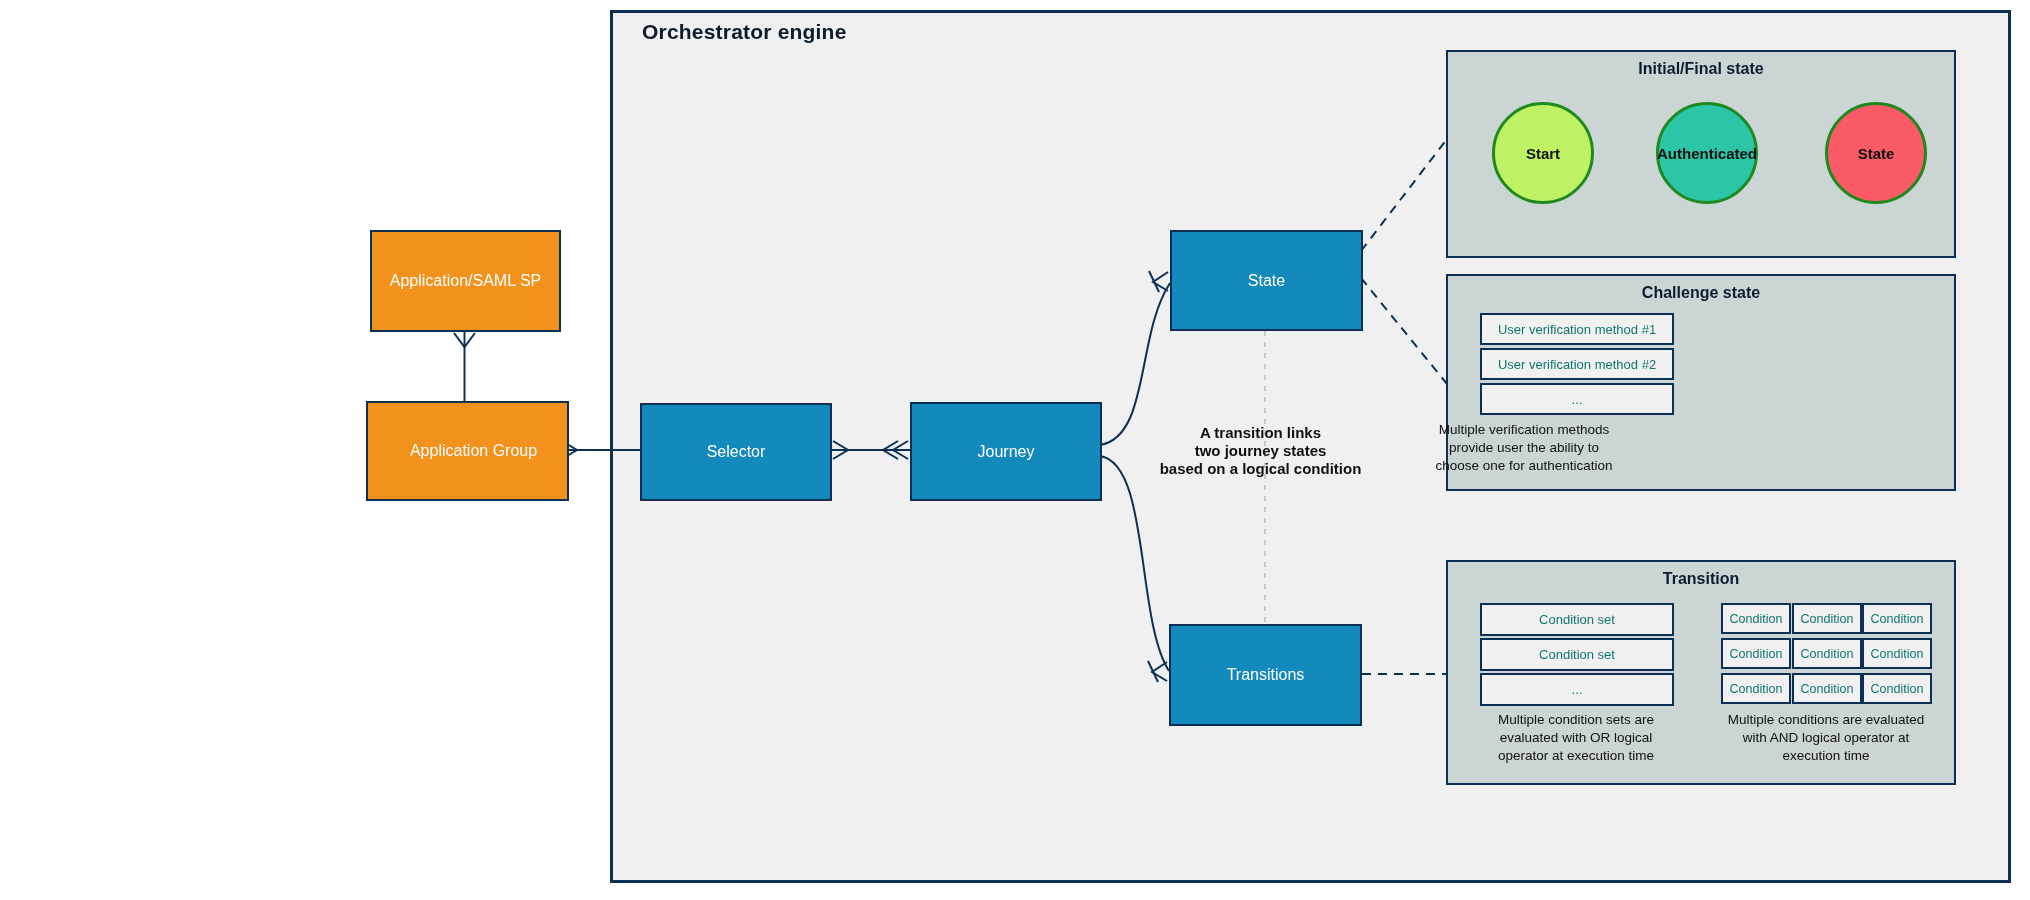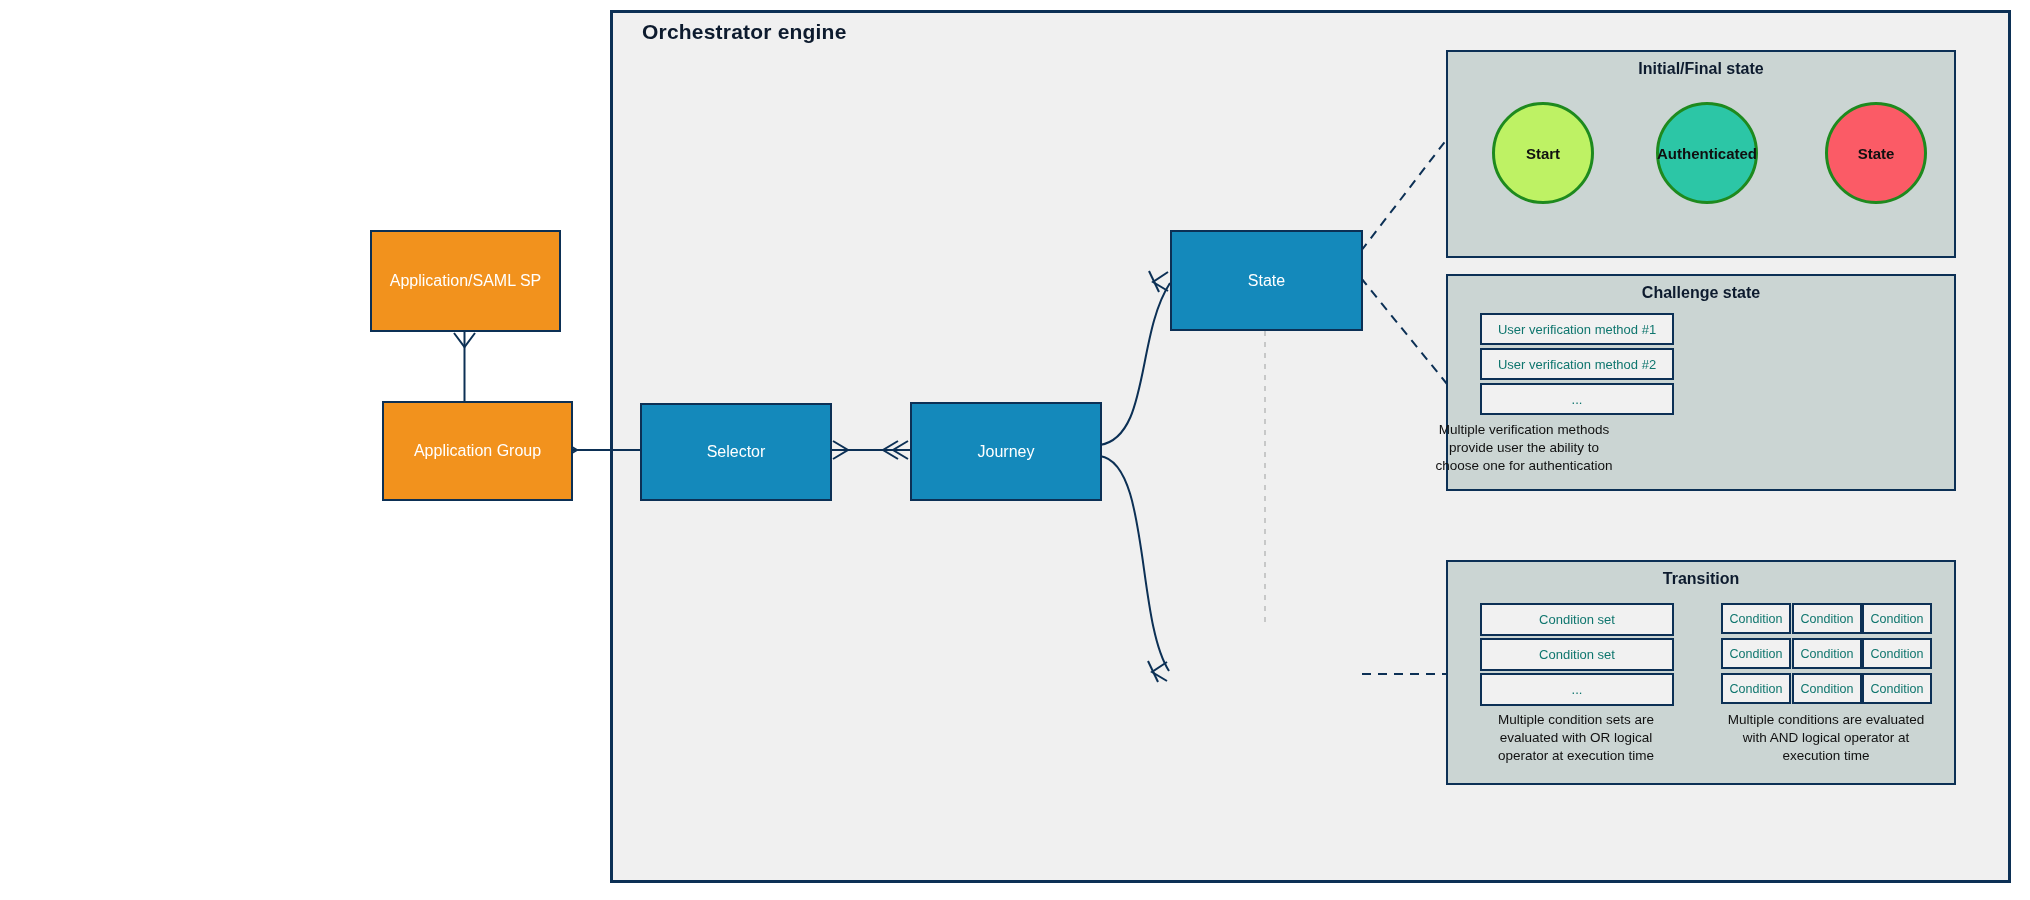--- a/index.html
+++ b/index.html
@@ -12,21 +12,21 @@
         background:#F0F0F0;border:3px solid #0C3055;}
   .orch-title{position:absolute;left:642px;top:20px;font-size:21px;font-weight:bold;
         color:#0D1B2E;letter-spacing:0.2px;}
 
   
   .node{position:absolute;border:2px solid #0C3055;display:flex;align-items:center;
         justify-content:center;color:#ffffff;font-size:16px;text-align:center;}
   .orange{background:#F2921D;}
   .blue{background:#1489BB;}
   .n-appsaml{left:370px;top:230px;width:187px;height:98px;justify-content:center;}
-  .n-appgroup{left:382px;top:401px;width:187px;height:96px;}
+  .n-appgroup{left:366px;top:401px;width:187px;height:96px;padding-left:12px;}
   .n-selector{left:640px;top:403px;width:188px;height:94px;}
   .n-journey{left:910px;top:402px;width:188px;height:95px;}
   .n-state{left:1170px;top:230px;width:189px;height:97px;}
   .n-transitions{left:1169px;top:624px;width:189px;height:98px;}
 
   
   .annotation{position:absolute;left:1148px;top:424px;width:225px;text-align:center;
         font-size:15px;font-weight:bold;color:#101010;line-height:18px;}
 
   
@@ -129,21 +129,29 @@
 
   <div class="node blue n-selector">
     <span>Selector</span>
   </div>
   <div class="node blue n-journey">
     <span>Journey</span>
   </div>
   <div class="node blue n-state">
     <span>State</span>
   </div>
-
+  <div class="node blue n-transitions">
+    <span>Transitions</span>
+  </div>
+
+  <div class="annotation">
+    <div>A transition links</div>
+    <div>two journey states</div>
+    <div>based on a logical condition</div>
+  </div>
 
   <div class="panel p-initial">
     <div class="panel-title">Initial/Final state</div>
   </div>
   <div class="circle c-start" style="background: #bef264;">
     <span>Start</span>
   </div>
   <div class="circle c-auth" style="background: rgb(44, 198, 166);">
     <span>Authenticated</span>
   </div>

